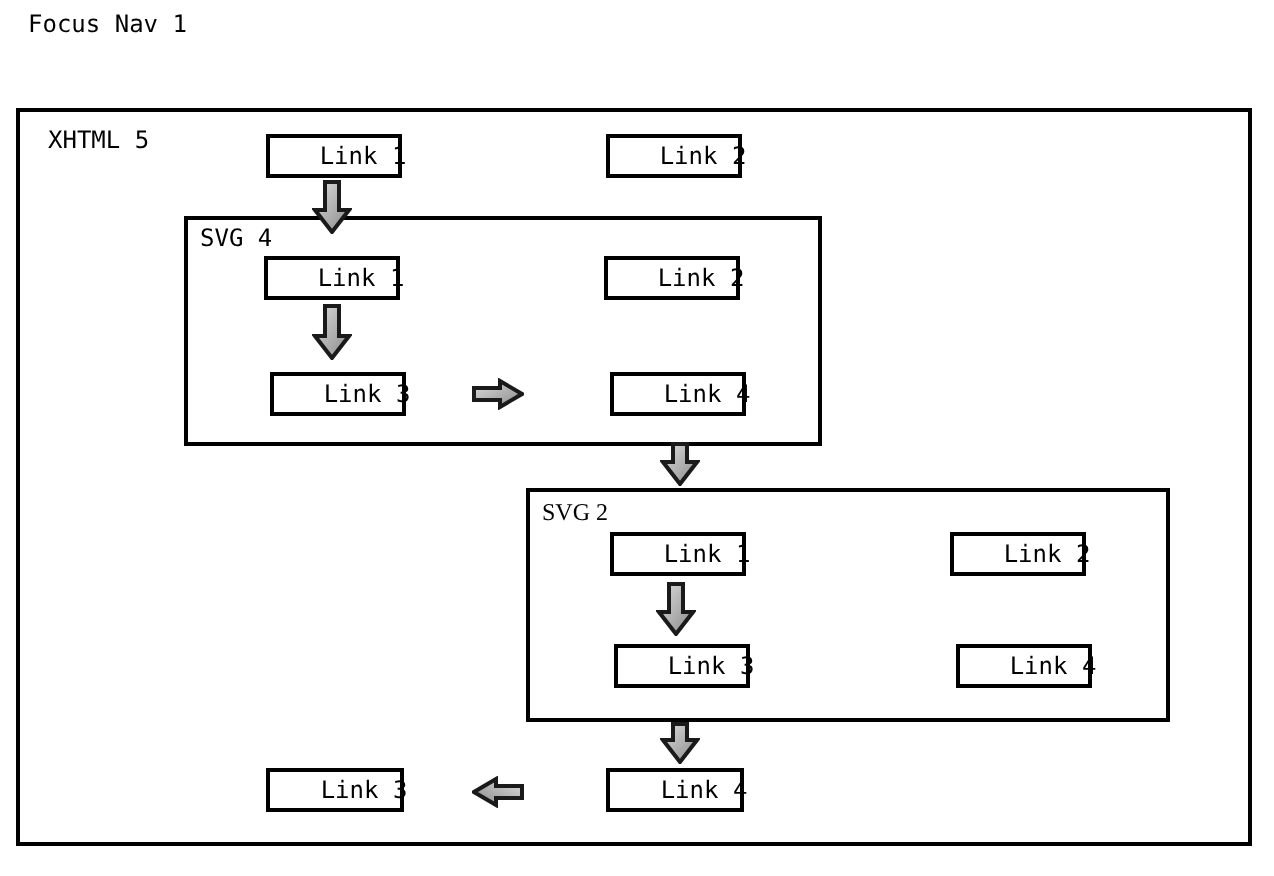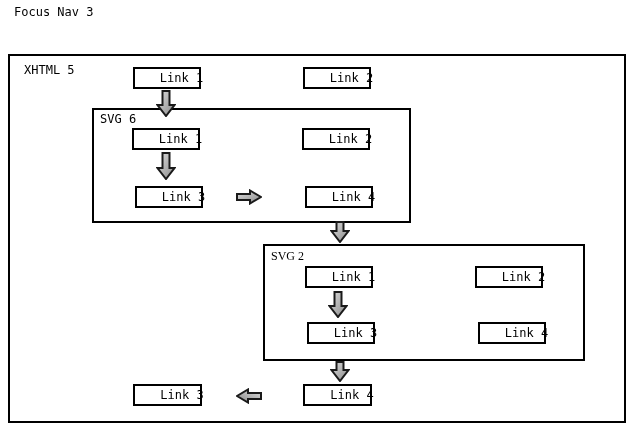--- a/index.html
+++ b/index.html
@@ -54,27 +54,27 @@
     position: absolute;
     z-index: 5;
     display: block;
   }
 </style>
 </head>
 <body>
 
 <div class="canvas">
 
-  <div class="title">Focus Nav 3</div>
+  <div class="title">Focus Nav 1</div>
 
   <div class="box" style="left:8px; top:54px; width:618px; height:369px;"></div>
   <div class="area-label" style="left:24px; top:63px;">XHTML 5</div>
 
   <div class="box" style="left:92px; top:108px; width:319px; height:115px;"></div>
-  <div class="area-label" style="left:100px; top:112px;">SVG 6</div>
+  <div class="area-label" style="left:100px; top:112px;">SVG 4</div>
 
   <div class="box" style="left:263px; top:244px; width:322px; height:117px;"></div>
   <div class="area-label" style="left:271px; top:249px;font-family:Liberation Serif, serif;">SVG 2</div>
 
   <div class="link" style="left:133px; top:67px;">Link 1</div>
   <div class="link" style="left:303px; top:67px;">Link 2</div>
 
   <div class="link" style="left:132px; top:128px;">Link 1</div>
   <div class="link" style="left:302px; top:128px;">Link 2</div>
   <div class="link" style="left:135px; top:186px;">Link 3</div>

